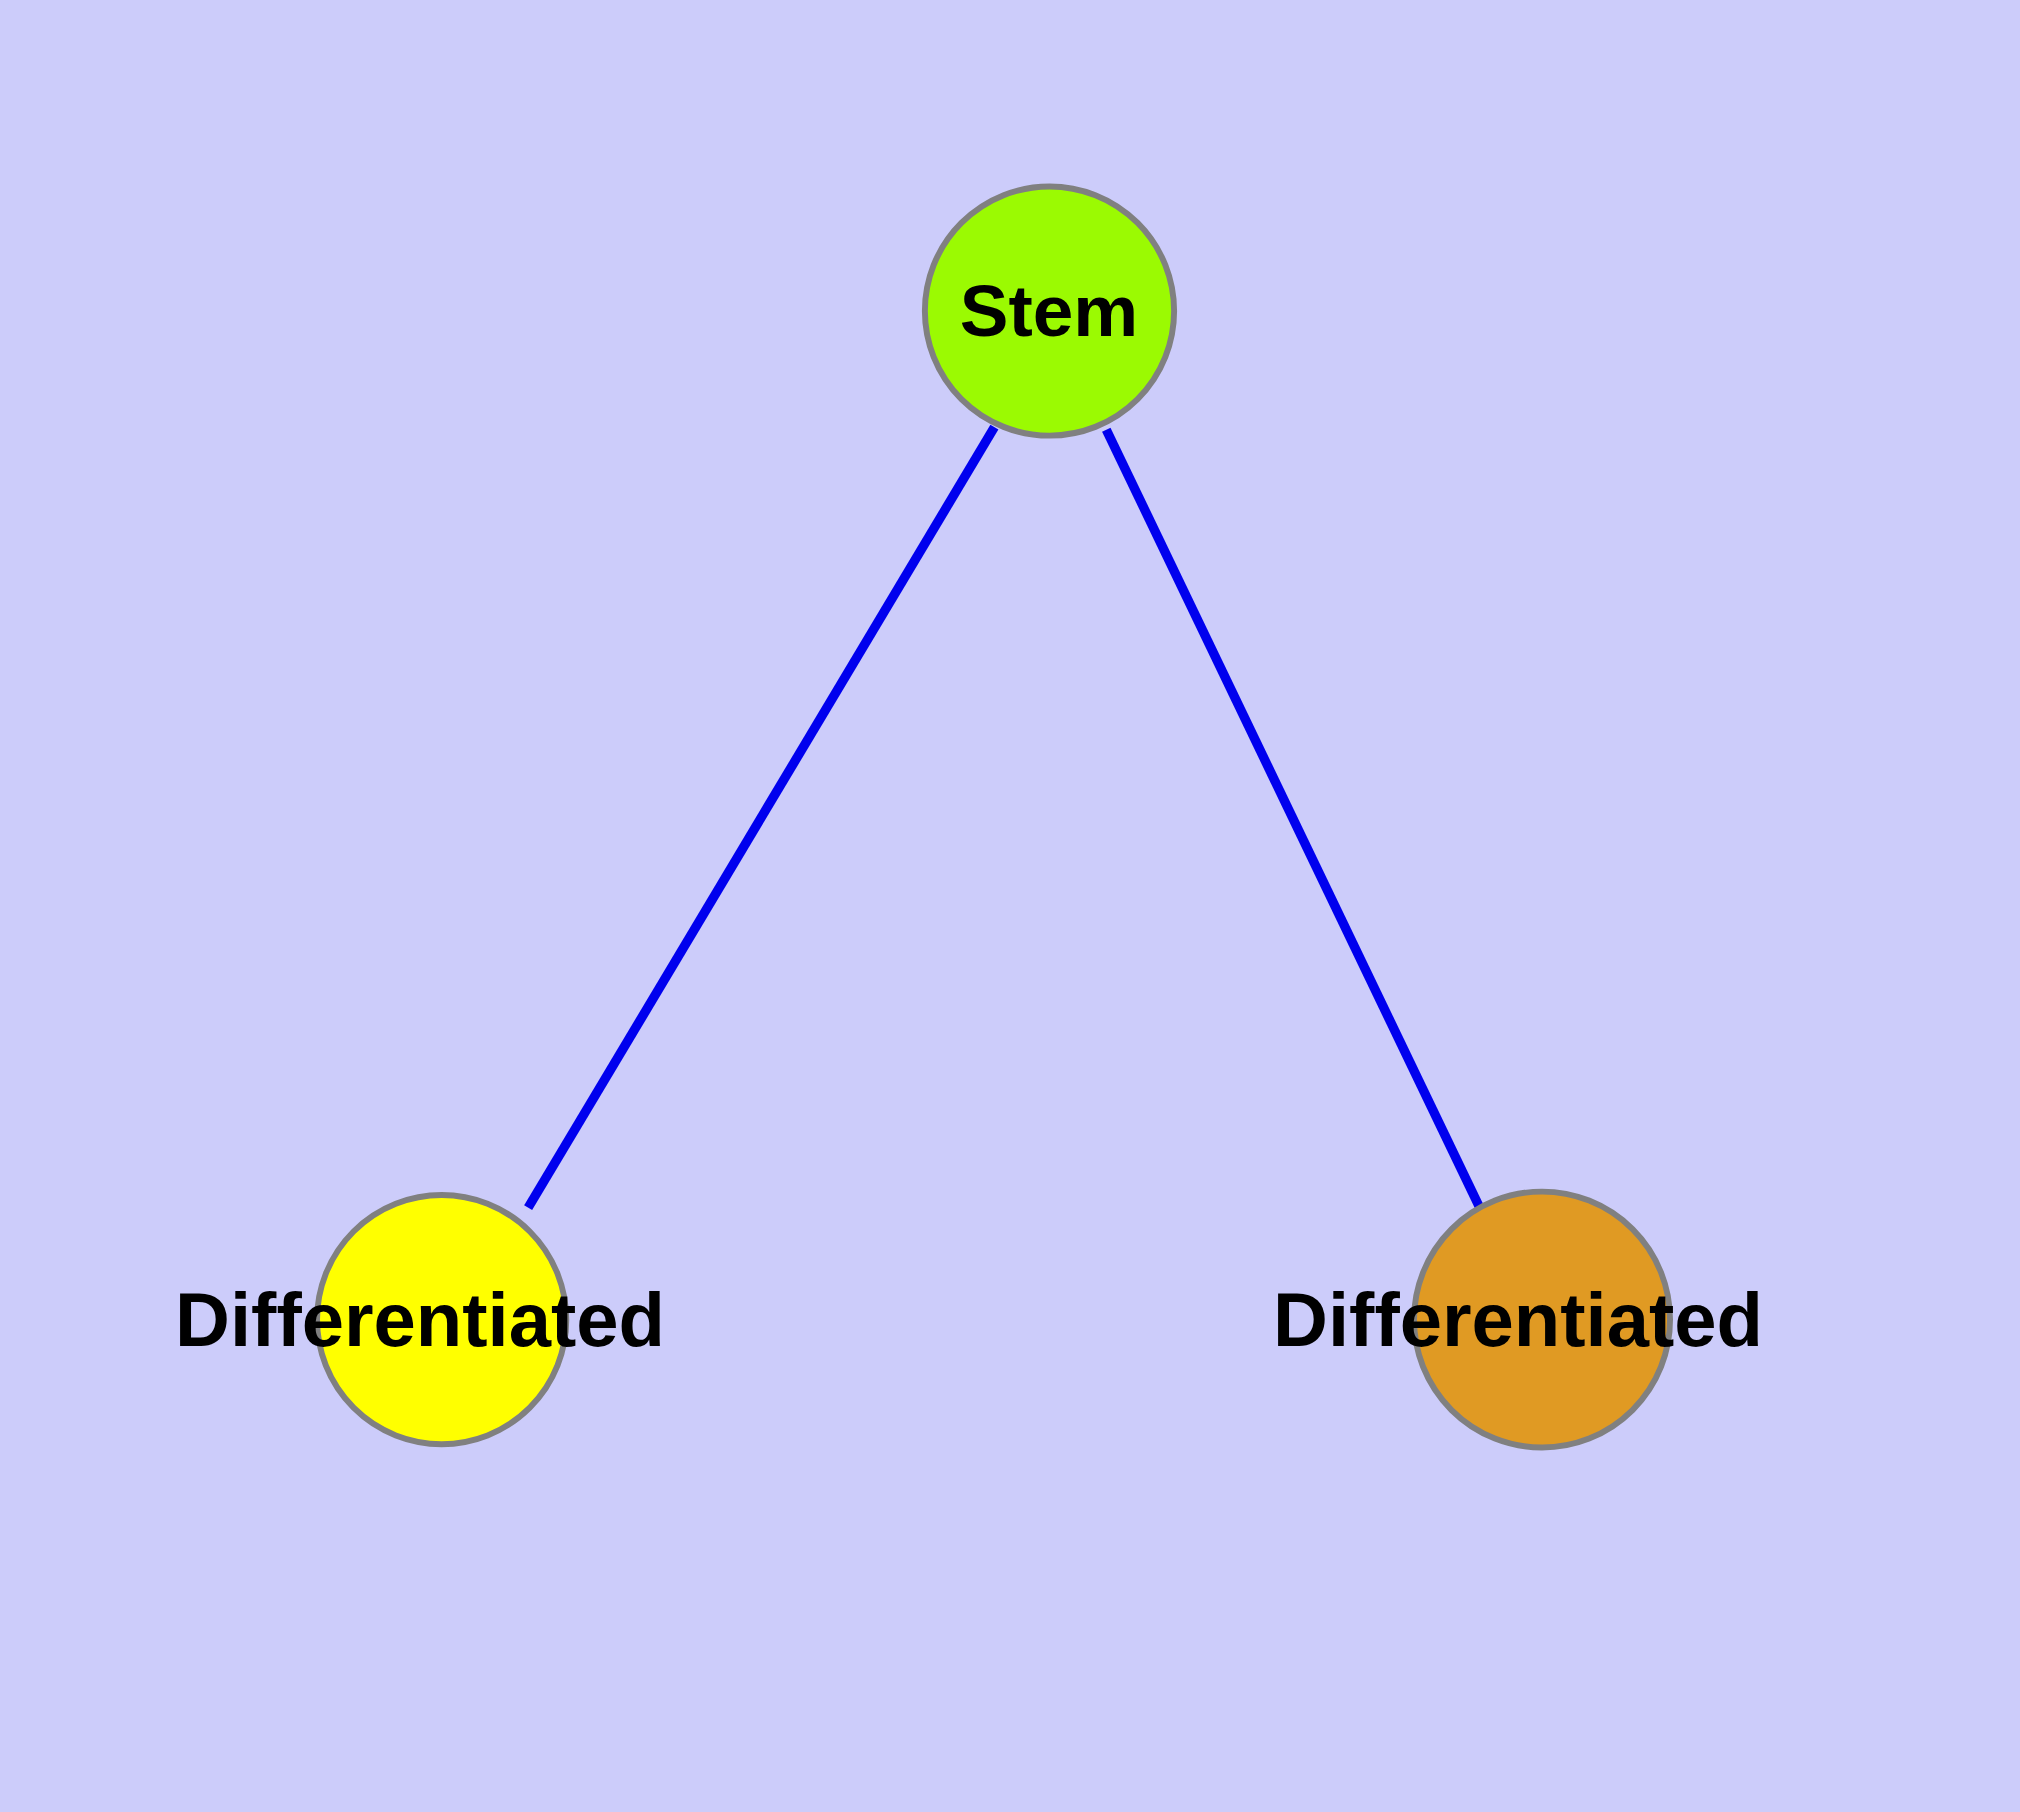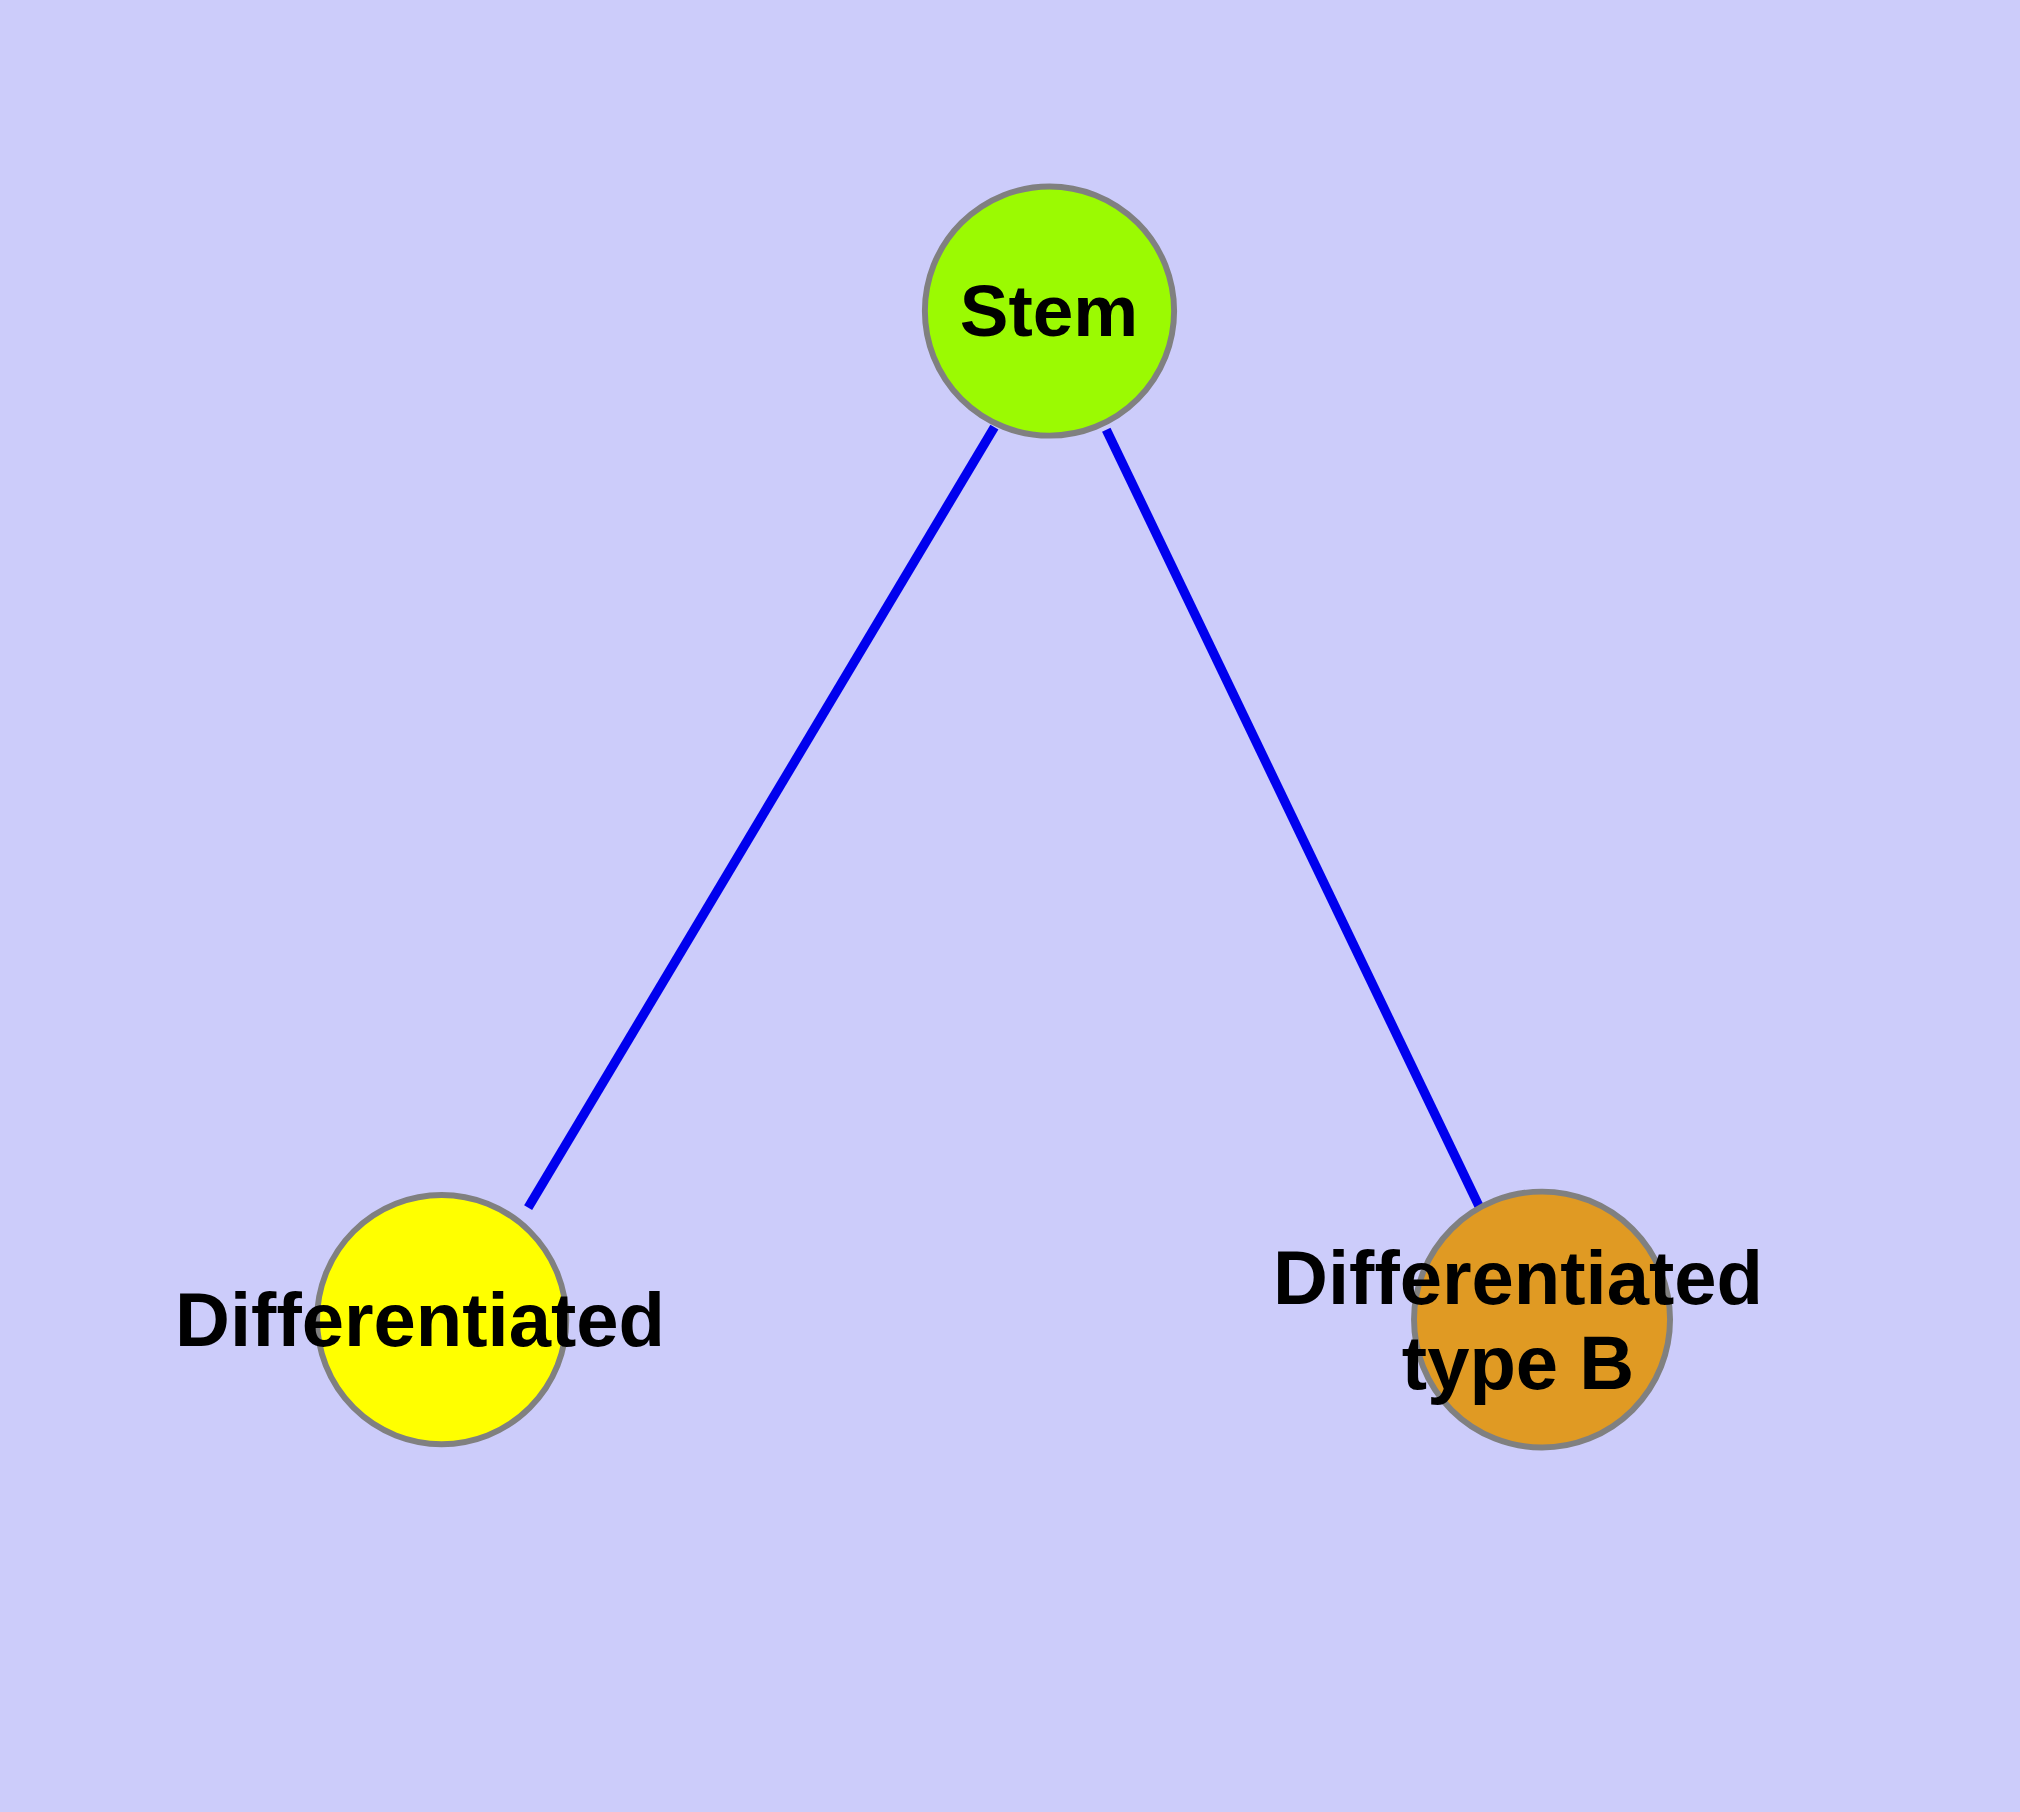--- a/index.html
+++ b/index.html
@@ -75,17 +75,16 @@
   <div class="node-label" id="label-stem" style="color: rgb(0, 0, 0);">
     <div>Stem</div>
   </div>
 
   <div class="node-label" id="label-type-a" style="color: rgb(0, 0, 0);">
     <div>Differentiated</div>
   </div>
 
   <div class="node-label" id="label-type-b" style="color: rgb(0, 0, 0);">
     <div>Differentiated</div>
-    <div>type B</div>
   </div>
 
 </div>
 
 
 </body></html>

